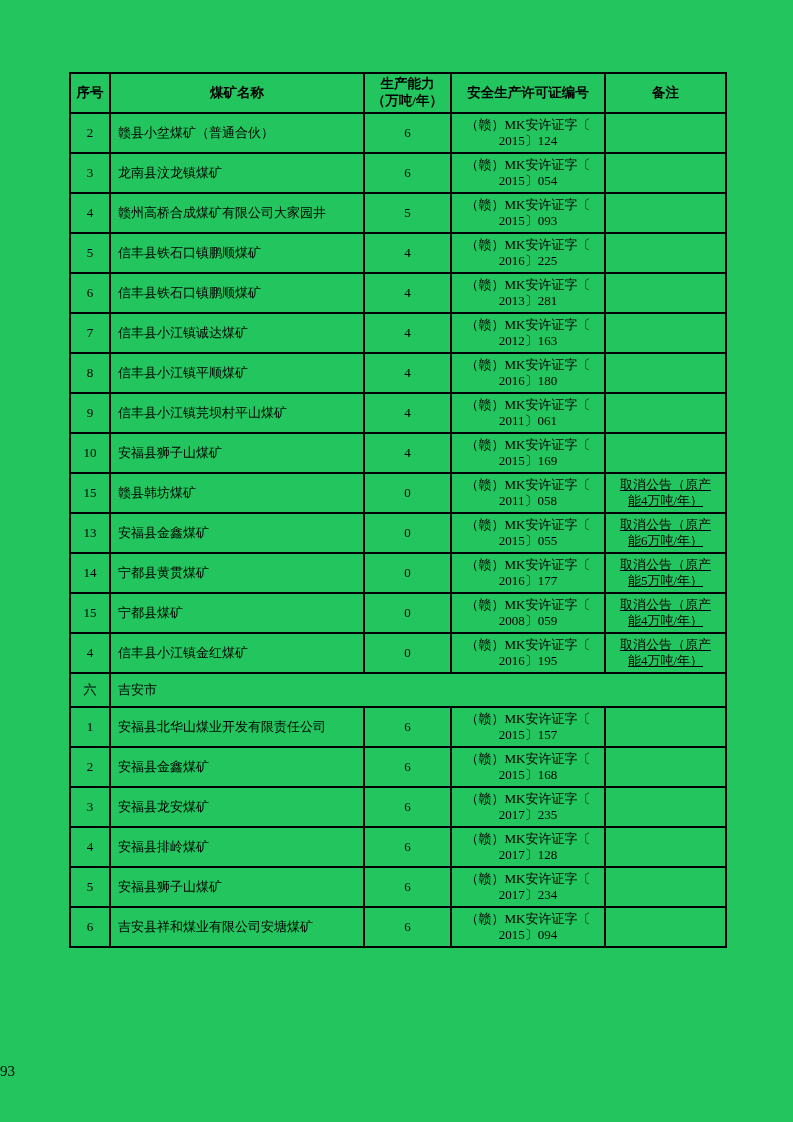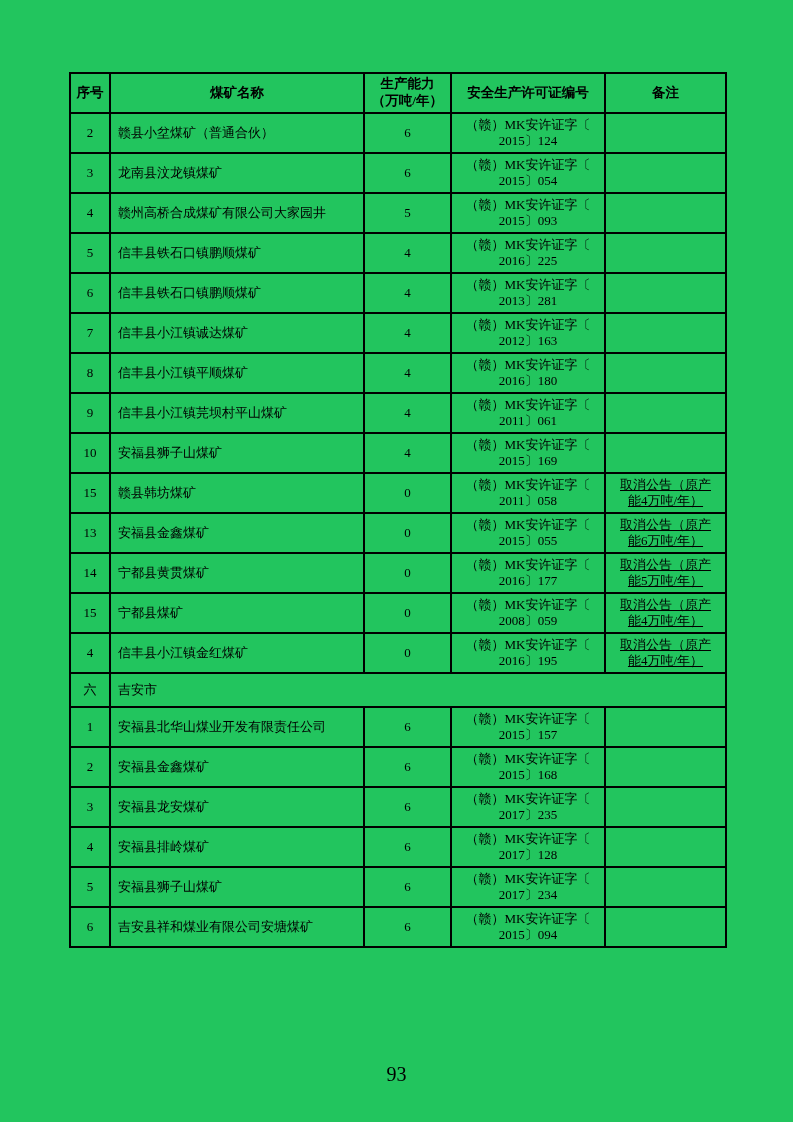--- a/index.html
+++ b/index.html
@@ -48,22 +48,22 @@
   table.mine-table tr.data-row td { height: 40px; }
   table.mine-table tr.section-row td { height: 34px; }
   .two-line span { display: block; }
   td.lic-cell { font-size: 13px; }
   td.remark-cell { font-size: 12.5px; text-decoration: underline; }
   .page-number {
     position: absolute;
     left: 0;
     right: 0;
     top: 1063px;
-    text-align: center;
-    font-size: 20px;
+    text-align: left;
+    font-size: 15px;
   }
 </style>
 </head>
 <body>
 
 <div class="page">
 
   <table class="mine-table">
     <colgroup>
       <col class="c-num">

